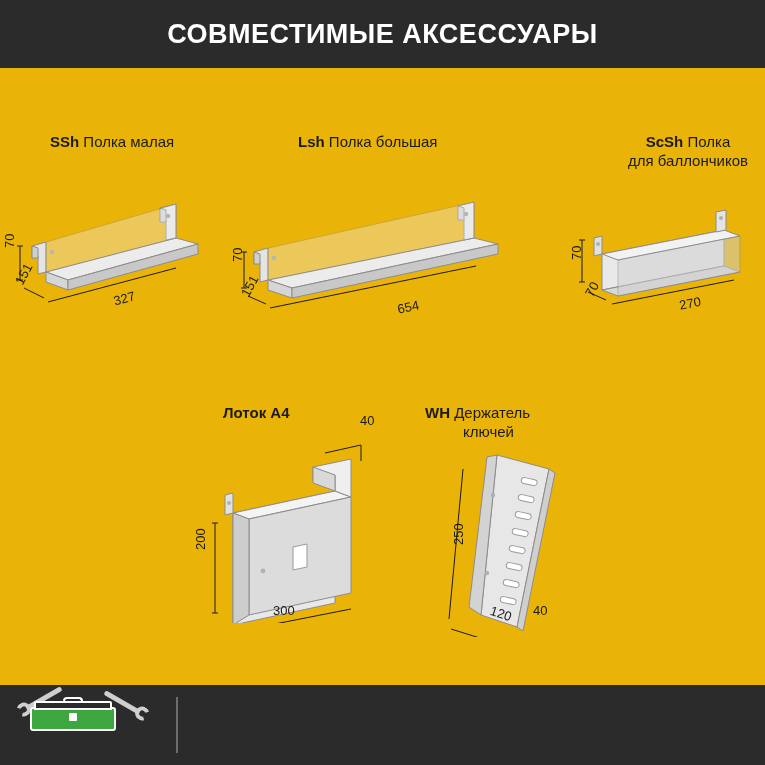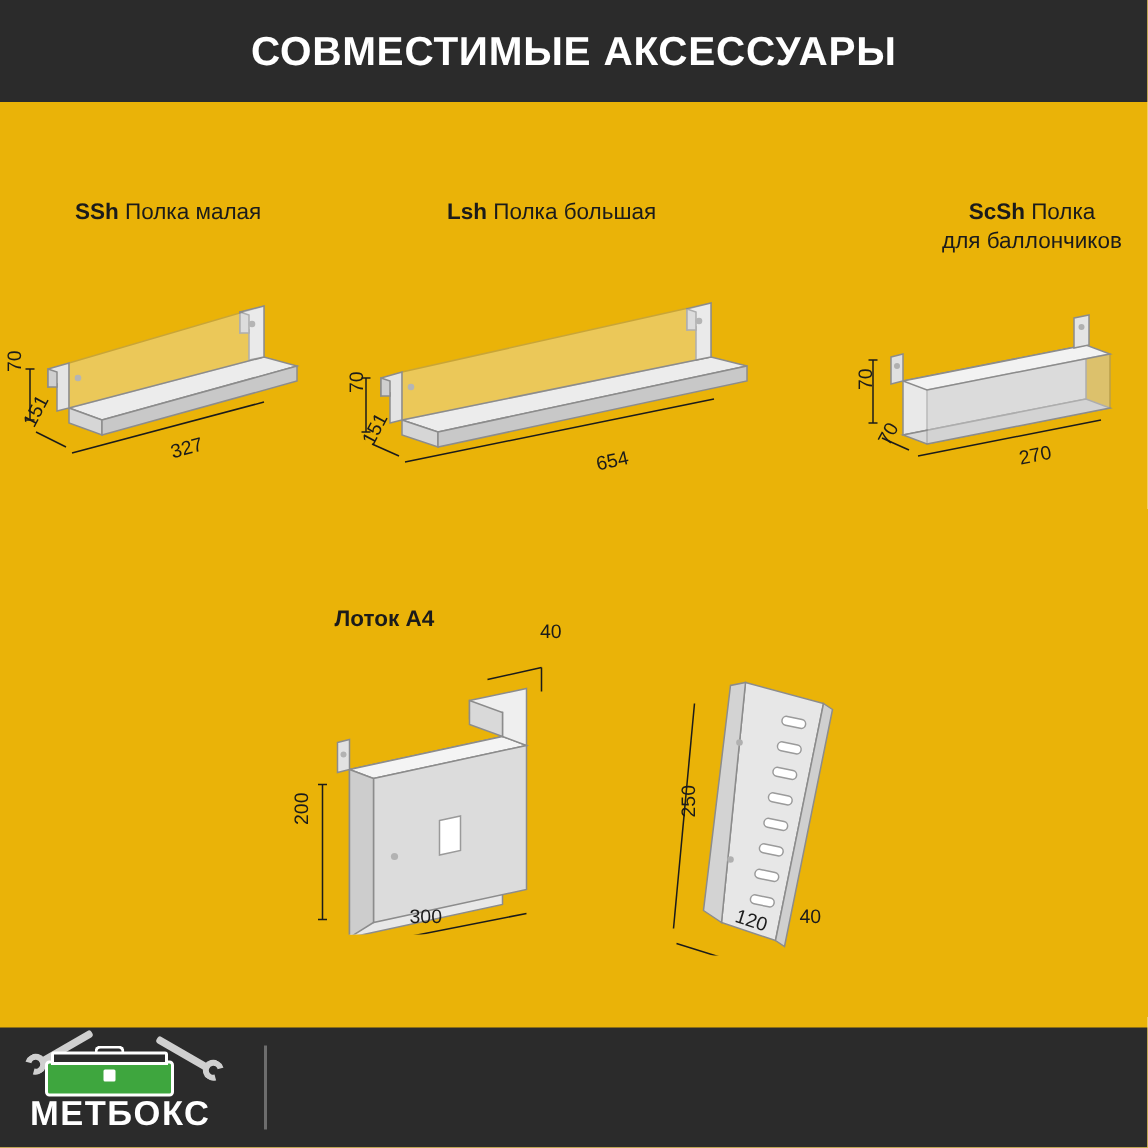--- a/index.html
+++ b/index.html
@@ -320,20 +320,25 @@
       <line x1="140" y1="10" x2="176" y2="2" stroke="#1b1b1b" stroke-width="1"></line>
       <line x1="176" y1="2" x2="176" y2="18" stroke="#1b1b1b" stroke-width="1"></line>
     </svg>
 
     <div class="dim" style="left:18px; top:155px; transform:rotate(-90deg); transform-origin:left top;">200</div>
     <div class="dim" style="left:185px; top:18px;">40</div>
     <div class="dim" style="left:98px; top:192px;margin-top:16px;">300</div>
   </div>
 
   <div class="item" style="left:415px; top:395px; width:200px; height:240px;">
+    <div class="item-caption" style="left:10px; top:8px; width:180px;">
+      <b>WH</b>
+      <span>Держатель</span><br>
+      <span style="display:block; padding-left:38px;">ключей</span>
+    </div>
 
     <svg width="200" height="190" viewBox="0 0 200 190" style="position:absolute; left:6px; top:52px;">
 
       <polygon points="76,8 128,22 96,180 60,168" fill="#e7e7e7" stroke="#8c8c8c" stroke-width="1"></polygon>
 
       <polygon points="76,8 60,168 48,160 66,10" fill="#d3d3d3" stroke="#8c8c8c" stroke-width="1"></polygon>
 
       <polygon points="128,22 134,26 102,184 96,180" fill="#cfcfcf" stroke="#8c8c8c" stroke-width="1"></polygon>
 
       <g fill="#ffffff" stroke="#9b9b9b" stroke-width="1">
@@ -368,18 +373,17 @@
       <div class="wrench wrench2">
         <div class="wrench-bar"></div>
         <div class="wrench-head"></div>
       </div>
       <div class="logo-toolbox">
         <div class="tb-handle"></div>
         <div class="tb-body"></div>
         <div class="tb-lid"></div>
         <div class="tb-latch"></div>
       </div>
-      <div class="logo-text">МЕТБОКС</div>
     </div>
     <div class="footer-divider"></div>
   </div>
 
 </div>
 
 </body></html>

